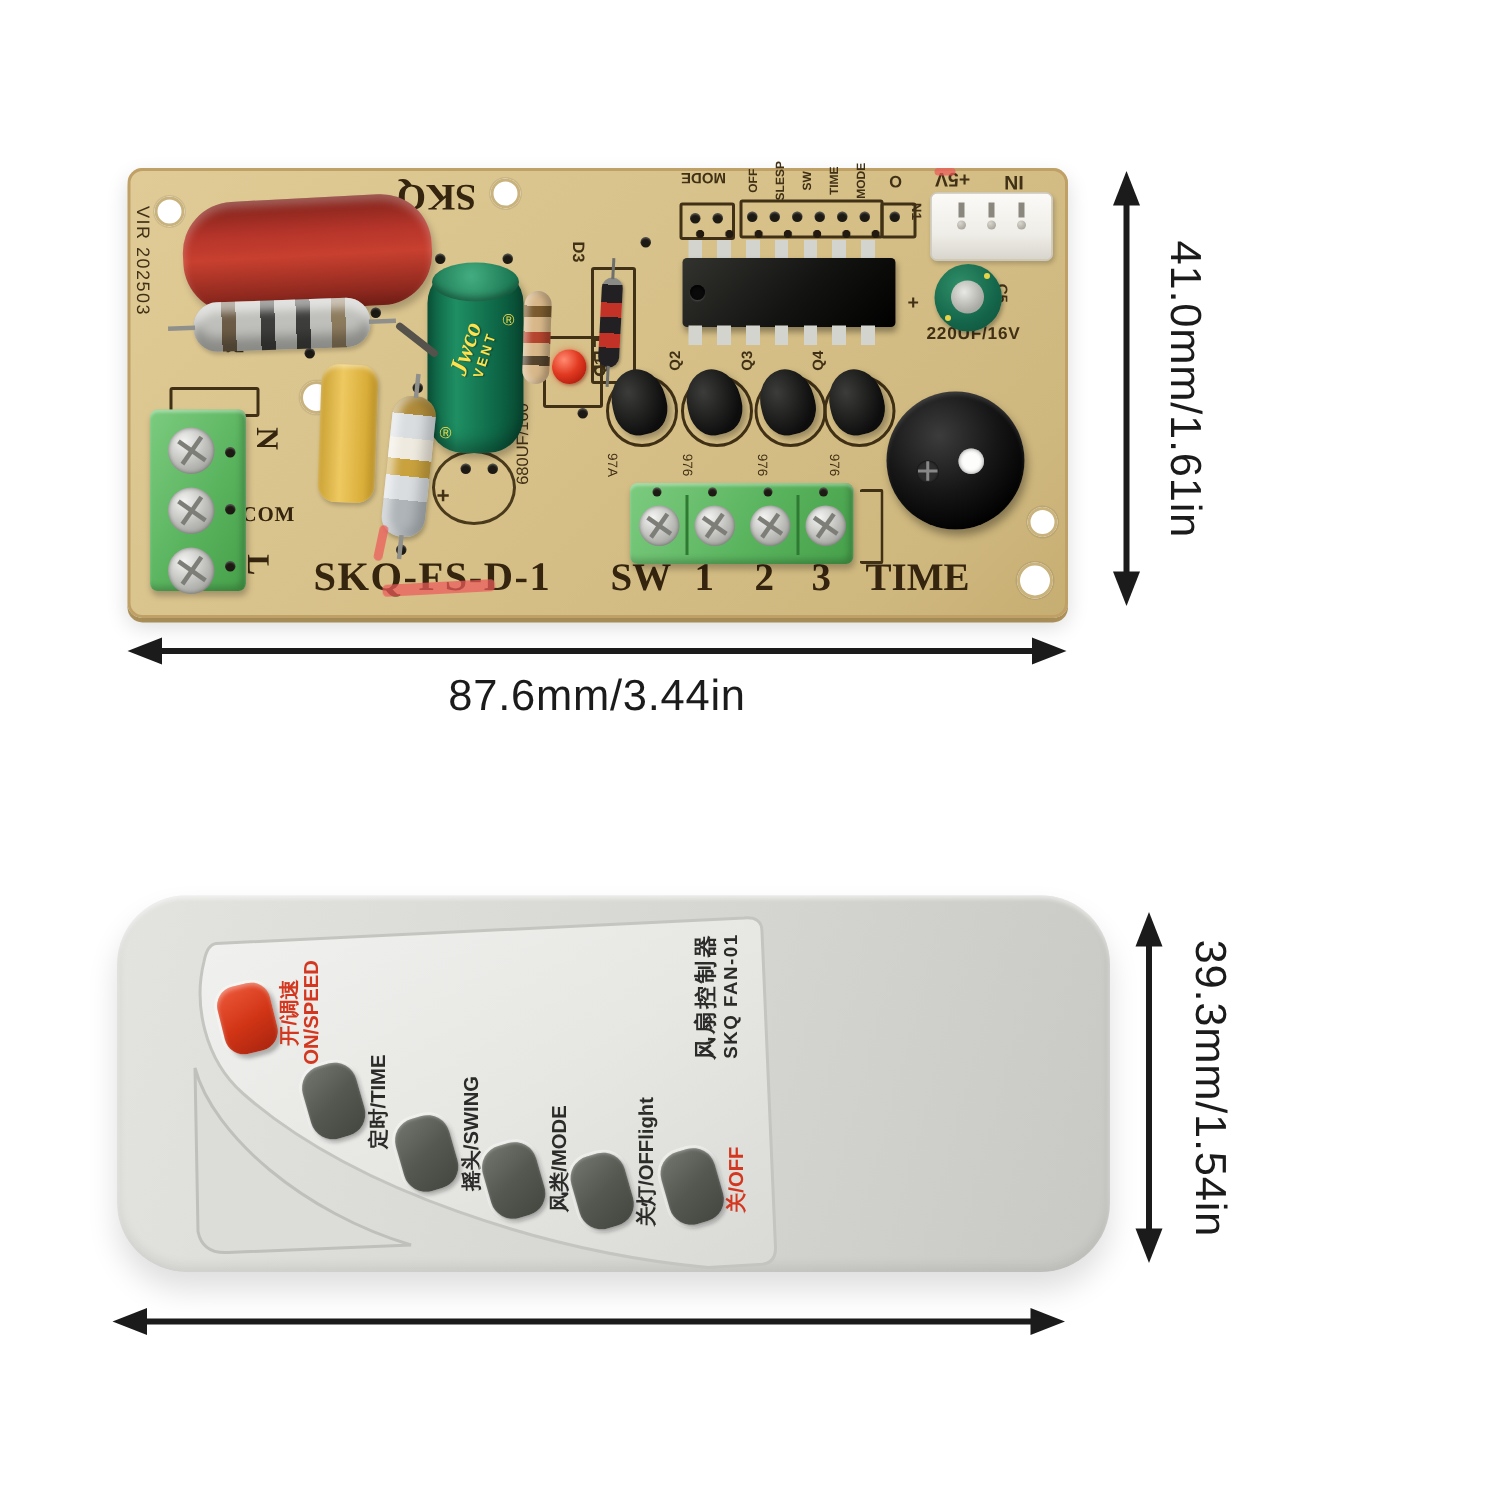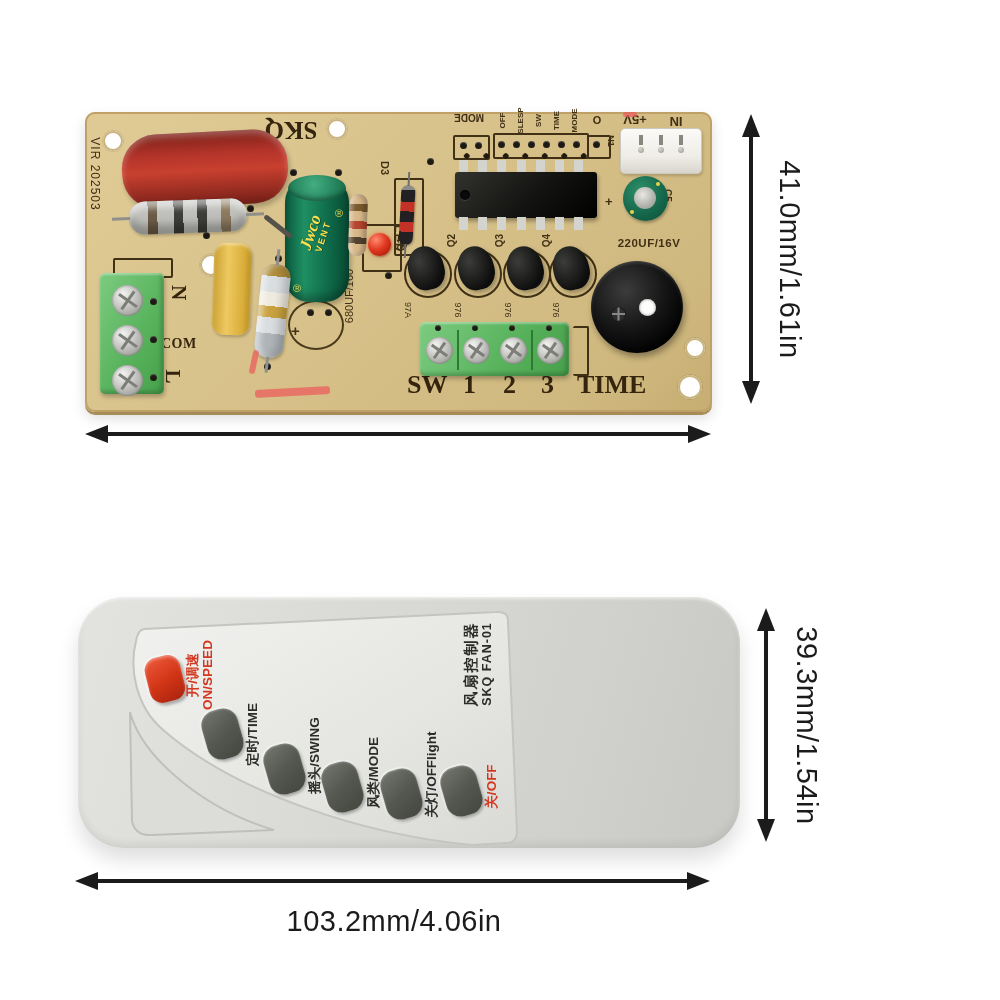--- a/index.html
+++ b/index.html
@@ -143,33 +143,34 @@
     <div class="ss rm90 ctr" style="left:451px;top:4px;width:40px;font-size:8px;">TIME</div>
     <div class="ss rm90 ctr" style="left:469px;top:4px;width:40px;font-size:8px;">MODE</div>
     <div class="ss r180 ctr" style="left:502px;top:2px;width:20px;font-size:11px;">O</div>
     <div class="ss r180 ctr" style="left:530px;top:0px;width:40px;font-size:13px;">+5V</div>
     <div class="ss r180 ctr" style="left:576px;top:2px;width:30px;font-size:13px;">IN</div>
     <div class="ss r90 ctr" style="left:516px;top:24px;width:20px;font-size:9px;">N1</div>
     <div class="ss r90 ctr" style="left:288px;top:50px;width:24px;font-size:11px;">D3</div>
     <div class="ss r90 ctr" style="left:296px;top:121px;width:36px;font-size:11px;letter-spacing:2px;">LED</div>
     <div class="ss r180 ctr" style="left:56px;top:112px;width:30px;font-size:11px;">R1</div>
     <div class="ss r90 ctr" style="left:570px;top:78px;width:24px;font-size:10px;">C5</div>
-    <div class="ss ctr" style="left:524px;top:105px;width:80px;font-size:11.5px;letter-spacing:.5px;margin-top:20px;">220UF/16V</div>
+    <div class="ss ctr" style="left:524px;top:105px;width:80px;font-size:11.5px;letter-spacing:.5px;">220UF/16V</div>
     <div class="ss rm90 ctr" style="left:218px;top:178px;width:92px;font-size:11px;font-weight:normal;">680UF/160</div>
     <div class="ss rm90 ctr" style="left:301px;top:127px;width:30px;font-size:10px;">Q1</div>
     <div class="ss rm90 ctr" style="left:351px;top:123px;width:30px;font-size:10px;">Q2</div>
     <div class="ss rm90 ctr" style="left:399px;top:123px;width:30px;font-size:10px;">Q3</div>
     <div class="ss rm90 ctr" style="left:446px;top:123px;width:30px;font-size:10px;">Q4</div>
     <div class="ss r90 ctr" style="left:308px;top:193px;width:30px;font-size:9px;font-weight:normal;">97A</div>
     <div class="ss r90 ctr" style="left:358px;top:193px;width:30px;font-size:9px;font-weight:normal;">976</div>
     <div class="ss r90 ctr" style="left:408px;top:193px;width:30px;font-size:9px;font-weight:normal;">976</div>
     <div class="ss r90 ctr" style="left:456px;top:193px;width:30px;font-size:9px;font-weight:normal;">976</div>
     <div class="ss r90 ctr serif" style="left:80px;top:168px;width:26px;font-size:21px;">N</div>
     <div class="ss serif" style="left:76px;top:224px;font-size:14px;letter-spacing:.5px;">COM</div>
     <div class="ss r90 ctr serif" style="left:74px;top:252px;width:26px;font-size:21px;">L</div>
+    <div class="ss serif" style="left:124px;top:257px;font-size:27px;letter-spacing:1px;">SKQ-FS-D-1</div>
     <div class="ss serif" style="left:322px;top:258px;font-size:26px;">SW</div>
     <div class="ss serif" style="left:378px;top:258px;font-size:26px;">1</div>
     <div class="ss serif" style="left:418px;top:258px;font-size:26px;">2</div>
     <div class="ss serif" style="left:456px;top:258px;font-size:26px;">3</div>
     <div class="ss serif" style="left:492px;top:258px;font-size:26px;">TIME</div>
     <div class="ss" style="left:272px;top:128px;font-size:14px;">+</div>
     <div class="ss" style="left:206px;top:210px;font-size:15px;">+</div>
     <div class="ss" style="left:520px;top:82px;font-size:13px;">+</div>
 
     <div class="ssbox" style="left:277px;top:112px;width:36px;height:44px;"></div>
@@ -292,22 +293,22 @@
       <polygon points="766,842 757,819 775,819" stroke="none"></polygon>
     </g>
     <g stroke="#1b1b1b" fill="#1b1b1b">
       <line x1="90" y1="881" x2="695" y2="881" stroke-width="4"></line>
       <polygon points="75,881 98,872 98,890" stroke="none"></polygon>
       <polygon points="710,881 687,872 687,890" stroke="none"></polygon>
     </g>
   </svg>
 
   <div class="dim r90" style="left:659px;top:243px;width:260px;">41.0mm/1.61in</div>
+  <div class="dim" style="left:238px;top:448px;width:320px;">87.6mm/3.44in</div>
   <div class="dim r90" style="left:676px;top:709px;width:260px;">39.3mm/1.54in</div>
-  <div class="dim" style="left:234px;top:905px;width:320px;">103.2mm/4.06in</div>
 
   <div class="remote">
     <svg class="panelwrap" width="662" height="251" viewBox="0 0 662 251">
       <defs>
         <linearGradient id="panelG" x1="0" y1="0" x2="1" y2="1">
           <stop offset="0" stop-color="#f1f1ef"></stop>
           <stop offset="0.55" stop-color="#e6e6e3"></stop>
           <stop offset="1" stop-color="#d9d9d6"></stop>
         </linearGradient>
       </defs>

